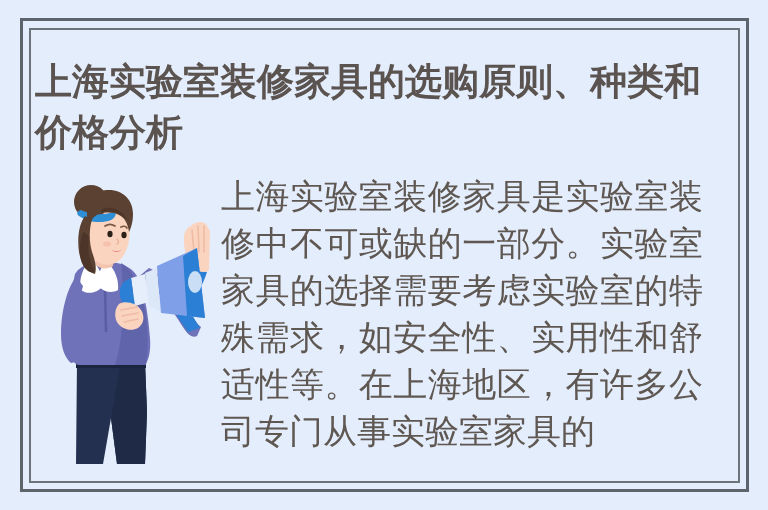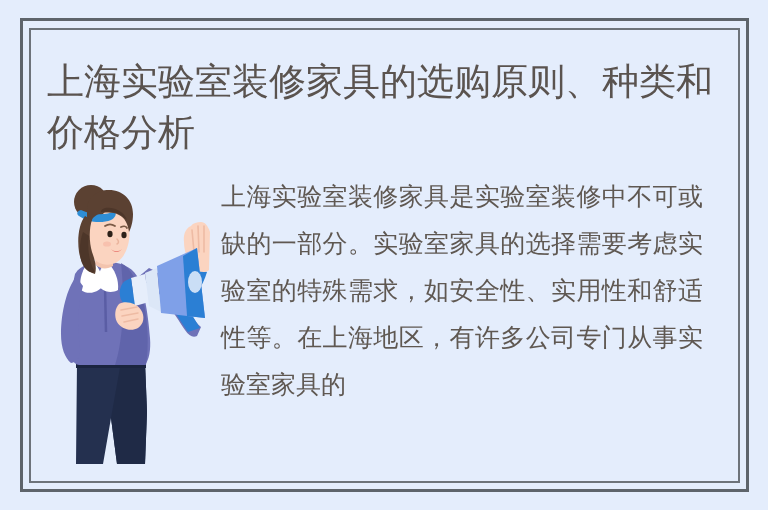--- a/index.html
+++ b/index.html
@@ -45,45 +45,45 @@
   .content {
     position: absolute;
     left: 0;
     top: 0;
     width: 768px;
     height: 510px;
   }
 
   .title {
     position: absolute;
-    left: 47px;
+    left: 35px;
     top: 56px;
     width: 672px;
     font-size: 37px;
     line-height: 51px;
     letter-spacing: 0px;
     color: #5a534f;
-    font-weight: 400;
+    font-weight: 700;
     white-space: pre-wrap;
   }
 
   .illustration {
     position: absolute;
     left: 45px;
     top: 182px;
     width: 165px;
     height: 285px;
   }
 
   .body-text {
     position: absolute;
     left: 221px;
     top: 173px;
     width: 482px;
-    font-size: 25px;
+    font-size: 34px;
     line-height: 47px;
     color: #5f5852;
     text-align: justify;
     text-justify: inter-character;
     white-space: pre-wrap;
   }
 </style>
 </head>
 <body>
 

